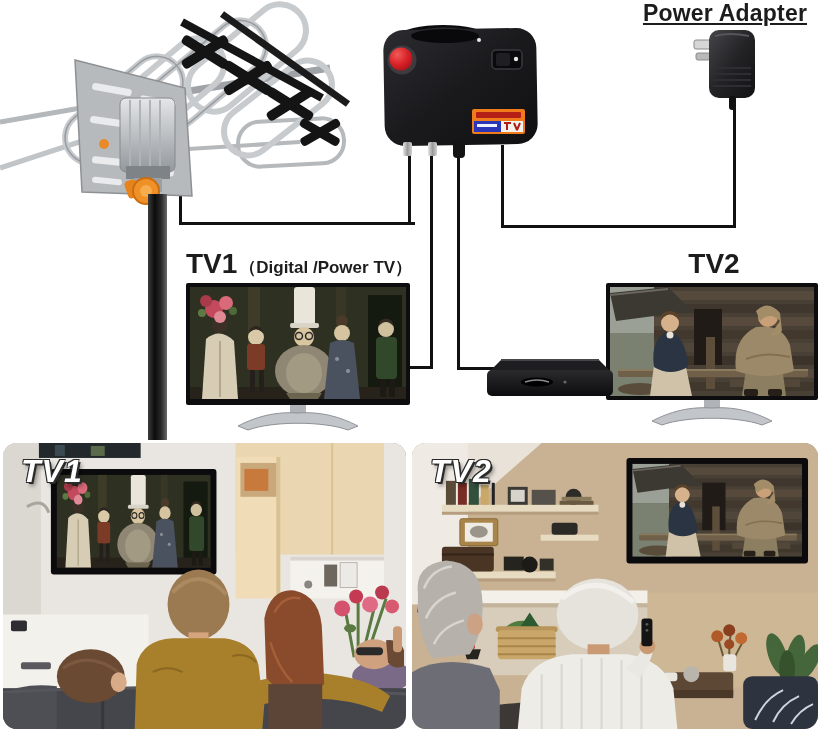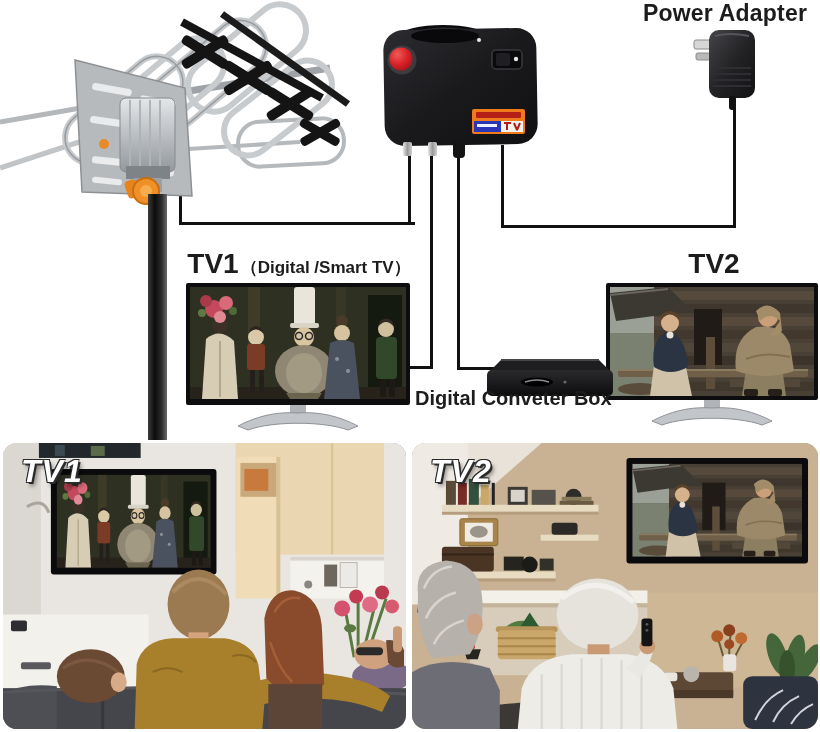--- a/index.html
+++ b/index.html
@@ -1,21 +1,21 @@
 <!DOCTYPE html>
 <html><head>
 <meta charset="utf-8">
 <style>
   html,body{margin:0;padding:0;background:#fff;}
   .canvas{position:relative;width:820px;height:732px;background:#ffffff;overflow:hidden;
           font-family:"Liberation Sans",sans-serif;color:#1c1c1c;}
   .abs{position:absolute;}
   .line{position:absolute;background:#111111;}
   .lbl{position:absolute;color:#1c1c1c;white-space:nowrap;}
-  .power-lbl{font-size:23px;font-weight:700;letter-spacing:.2px;}
+  .power-lbl{font-size:23px;font-weight:700;letter-spacing:.2px;text-decoration:underline;}
   .tv-title{display:flex;align-items:baseline;justify-content:center;gap:2px;}
   .tv-title .big{font-size:28px;font-weight:600;}
   .tv-title .small{font-size:17px;font-weight:700;}
   .conv-lbl{font-size:20px;font-weight:600;text-align:center;}
   .tvset{position:absolute;background:#0d0d0f;border-radius:2px;padding:4px;box-sizing:border-box;}
   .tvset svg{display:block;}
   .photo{position:absolute;border-radius:14px;overflow:hidden;background:#888;}
   .photo svg{display:block;}
   .badge{position:absolute;left:18px;top:10px;font-size:32px;font-weight:800;font-style:italic;
          color:#ffffff;letter-spacing:1px;
@@ -254,21 +254,21 @@
     <rect x="6" y="14" width="18" height="9" rx="2" fill="#d6d6d6" stroke="#8a8a8a"></rect>
     <rect x="8" y="27" width="14" height="7" rx="2" fill="#b9b9b9" stroke="#8a8a8a"></rect>
     <rect x="21" y="4" width="46" height="68" rx="10" fill="url(#adpg)"></rect>
     <path d="M25 42 h38 M25 48 h38 M25 54 h38 M25 60 h38" stroke="#2e2e32" stroke-width="2"></path>
     <path d="M27 10 q14 -4 34 0" stroke="#55555a" stroke-width="2" fill="none"></path>
     <rect x="41" y="70" width="7" height="14" rx="3" fill="#111"></rect>
   </svg>
 
   <div class="lbl tv-title" style="left:186px;top:248px;width:226px">
     <span class="big">TV1</span>
-    <span class="small">（Digital /Smart TV）</span>
+    <span class="small">（Digital /Power TV）</span>
   </div>
   <div class="tvset" style="left:186px;top:283px;width:224px;height:122px;padding-bottom:6px">
     <svg width="216" height="112" viewBox="0 0 216 112">
       <use href="#scene-tv1"></use>
     </svg>
   </div>
   <svg class="abs" style="left:238px;top:405px" width="120" height="26" viewBox="0 0 120 26">
     <rect x="52" y="0" width="16" height="9" fill="#b0b4b8"></rect>
     <path d="M60 8 C32 6 12 15 0 21 L10 25 C34 16 86 16 110 25 L120 21 C108 15 88 6 60 8 Z" fill="#c2c6ca" stroke="#8e9296" stroke-width="1"></path>
   </svg>
@@ -293,21 +293,20 @@
           <stop offset="1" stop-color="#0c0c0e"></stop>
       </linearGradient>
     </defs>
     <polygon points="16,8 114,8 126,20 4,20" fill="#1e1e20"></polygon>
     <path d="M16 8 L114 8" stroke="#45454a" stroke-width="2"></path>
     <rect x="2" y="18" width="126" height="26" rx="5" fill="url(#cvg)"></rect>
     <ellipse cx="52" cy="30" rx="16" ry="4.5" fill="#000"></ellipse>
     <path d="M40 30 q12 -4 24 0" stroke="#8a8a90" stroke-width="1.5" fill="none"></path>
     <circle cx="80" cy="30" r="1.6" fill="#66666c"></circle>
   </svg>
-  <div class="lbl conv-lbl" style="left:415px;top:387px;width:195px">Digital Conveter Box</div>
 
   <div class="photo" style="left:3px;top:443px;width:403px;height:286px">
     <svg width="403" height="286" viewBox="0 0 404 287" preserveAspectRatio="none">
       <rect width="404" height="287" fill="#e9e6e1"></rect>
       <rect width="38" height="287" fill="#dbd7d1"></rect>
       <rect x="36" y="0" width="102" height="15" fill="#23282c"></rect>
       <rect x="52" y="2" width="10" height="11" fill="#3c4a52"></rect>
         <rect x="88" y="3" width="14" height="10" fill="#5a6a4a"></rect>
       <path d="M24 64 q16 -10 22 6" stroke="#aaa59d" stroke-width="3" fill="none"></path>
       <rect x="233" y="0" width="149" height="112" fill="#ead7b2"></rect>

